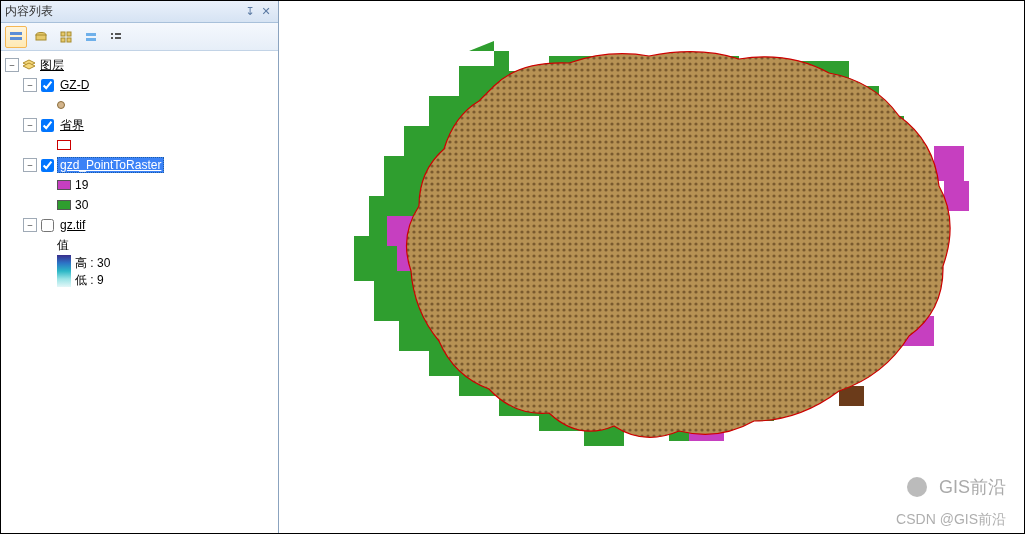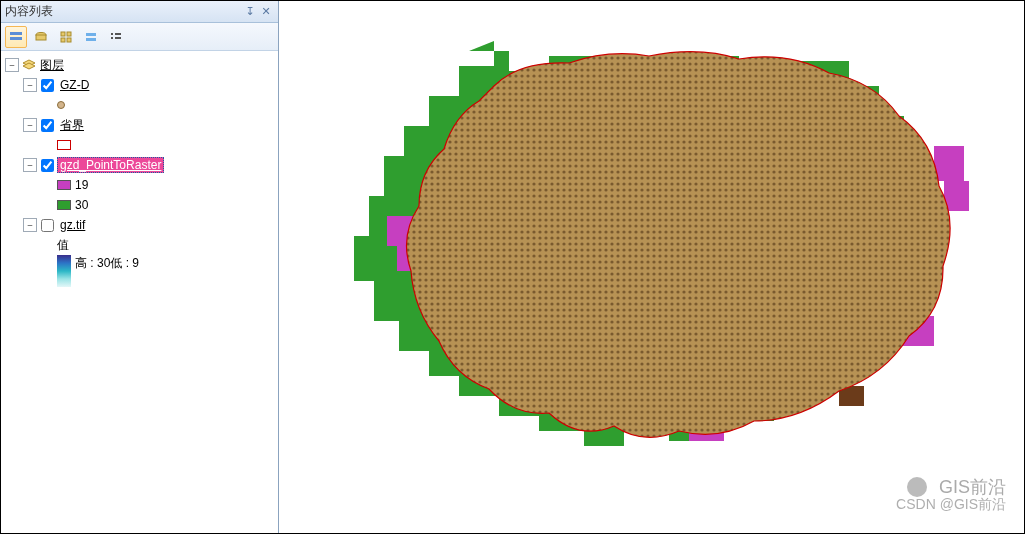--- a/index.html
+++ b/index.html
@@ -10,30 +10,30 @@
     .panel-header .title { flex: 1; font-size: 12px; }
     .panel-header .hdr-icon { width: 16px; height: 16px; display: inline-flex; align-items: center; justify-content: center; color: #5b7aa3; cursor: pointer; font-size: 11px; }
     .toolbar { height: 28px; background: linear-gradient(#f5f8fd, #e6eef8); border-bottom: 1px solid #c2d3e6; display: flex; align-items: center; padding: 0 4px; gap: 3px; }
     .tbtn { width: 22px; height: 22px; border: 1px solid transparent; display: inline-flex; align-items: center; justify-content: center; border-radius: 2px; cursor: pointer; }
     .tbtn.active { border-color: #f5b754; background: linear-gradient(#fff5dc,#ffe9b4); }
     .tree { flex: 1; padding: 4px 2px; overflow: auto; }
     .node { display: flex; align-items: center; height: 20px; padding: 1px 0; white-space: nowrap; }
     .node .exp { width: 14px; height: 14px; border: 1px solid #9faab6; display: inline-flex; align-items: center; justify-content: center; font-size: 9px; color: #555; margin-right: 2px; cursor: pointer; line-height: 1; font-family: monospace; }
     .node input[type=checkbox] { margin: 0 3px 0 2px; }
     .node .lbl { padding: 1px 3px; text-decoration: underline; }
-    .node.selected .lbl { background: #ec4899; color: #fff; border: 1px dotted #1c5da8; padding: 0 2px; }
+    .node.selected .lbl { background: #3b82f6; color: #fff; border: 1px dotted #1c5da8; padding: 0 2px; }
     .sym { width: 14px; height: 10px; display: inline-block; margin-right: 4px; border: 1px solid #555; }
     .sym.pt { width: 8px; height: 8px; border-radius: 50%; border: 1px solid #8a6d3b; background: #d2b48c; }
     .sym.outline { background: #fff; border: 1.5px solid #c00; }
     .grad { width: 14px; height: 32px; display: inline-block; margin-right: 4px; background: linear-gradient(#3a2e8c, #2c74c6, #2cb7c6, #9be4e6, #e3f7f8); vertical-align: top; }
     .map { flex: 1; position: relative; background: #fff; }
     .map svg { display:block; }
     .watermark1 { position: absolute; right: 18px; bottom: 34px; color: rgba(100,100,100,0.55); font-size: 18px; font-weight: 500; display: flex; align-items: center; gap: 12px; }
     .watermark1 .wx { width: 20px; height: 20px; border-radius: 50%; background: rgba(120,120,120,0.5); position: relative; }
-    .watermark2 { position: absolute; right: 18px; bottom: 19px; color: rgba(120,120,120,0.6); font-size: 14px; }
+    .watermark2 { position: absolute; right: 18px; bottom: 4px; color: rgba(120,120,120,0.6); font-size: 14px; }
   </style>
 </head>
 <body>
 
 <div class="app">
   <div class="sidebar">
     <div class="panel-header">
       <span class="title">内容列表</span>
       <span class="hdr-icon">↧</span>
       <span class="hdr-icon">✕</span>
@@ -119,21 +119,21 @@
       <div class="node" style="padding-left:20px">
         <span class="exp">−</span>
         <input type="checkbox" style="">
         <span class="lbl">gz.tif</span>
       </div>
       <div class="node" style="padding-left:54px">
         <span>值</span>
       </div>
       <div style="padding-left:54px; display:flex; align-items:flex-start;">
         <span class="grad"></span>
-        <div style="display:flex; flex-direction:row; justify-content:space-between; height:32px; font-size:12px;">
+        <div style="display:flex; flex-direction:column; justify-content:space-between; height:32px; font-size:12px;">
           <span>高 : 30</span>
           <span>低 : 9</span>
         </div>
       </div>
     </div>
   </div>
 
   <div class="map">
     <svg width="745" height="532" viewBox="0 0 745 532">
       <defs>

